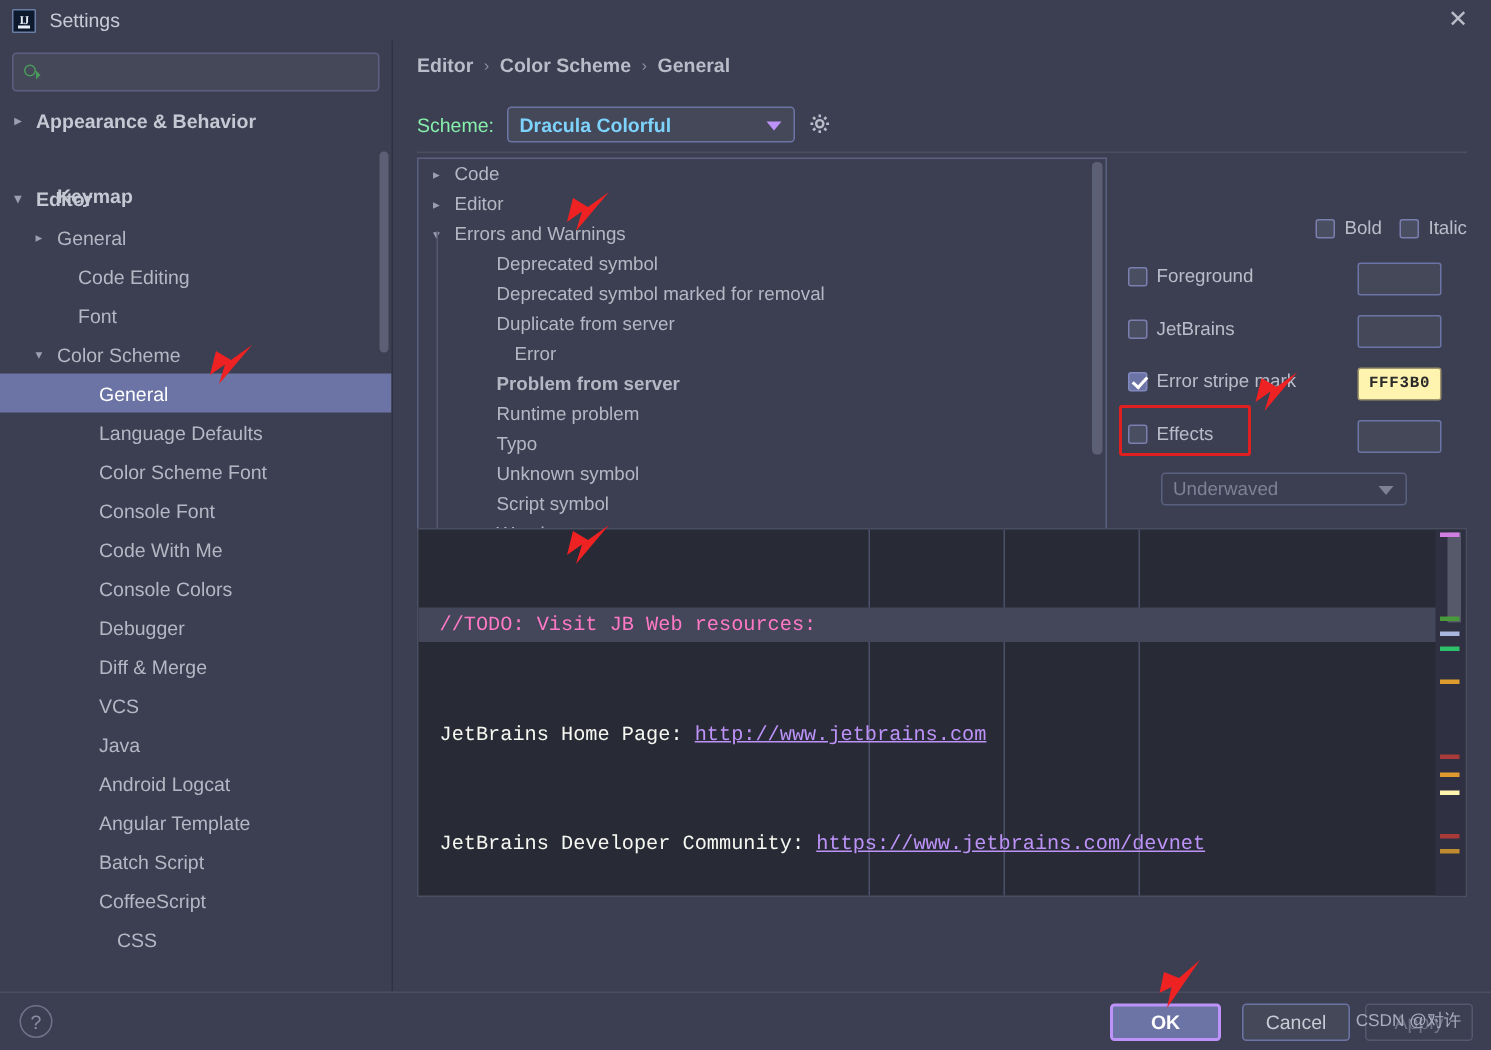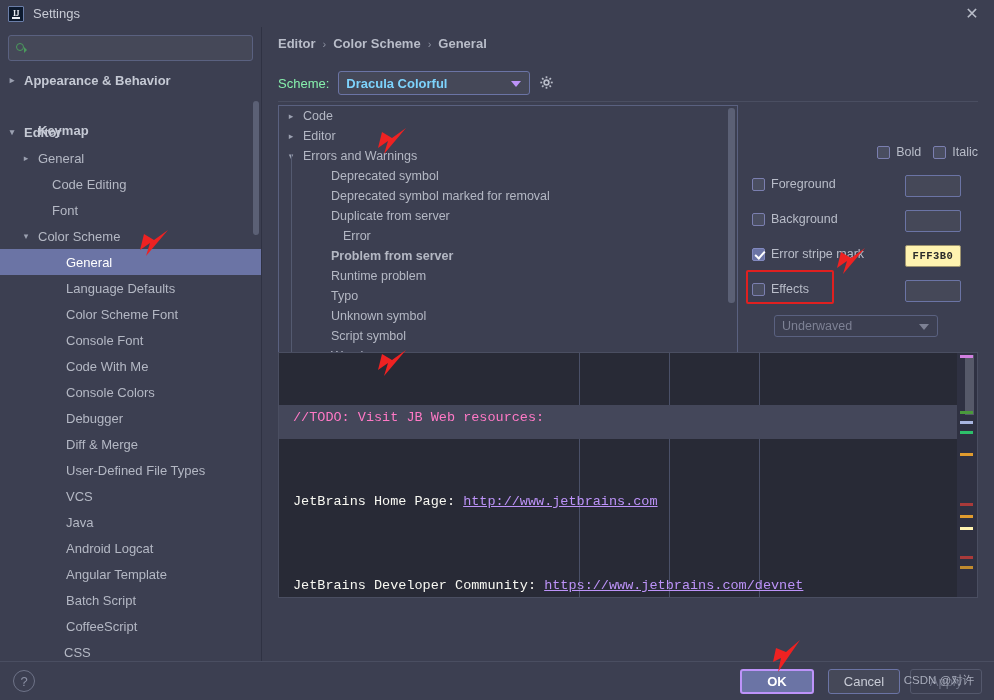--- a/index.html
+++ b/index.html
@@ -225,21 +225,21 @@
     position: absolute; left: 16px; top: 325px; width: 700px; height: 246px;
     background: #282a36; border: 1px solid #4a4e61;
     overflow: hidden;
   }
   .code {
     font-family: "Liberation Mono", monospace;
     font-size: 13.5px; line-height: 25px;
     color: #f8f8f2; padding-left: 14px; padding-top: 2px;
     white-space: pre;
   }
-  .cl { height: 34px; position: relative; }
+  .cl { height: 23px; position: relative; }
   .cl.caretline { background: #44475a; margin-left: -14px; padding-left: 14px; }
   .todo { color: #ff79c6; }
   .link { color: #bd93f9; text-decoration: underline; }
   .vline {
     position: absolute; top: 0; width: 1px; height: 246px;
     background: #4a5068;
   }
   .gutter {
     position: absolute; right: 0; top: 0; width: 20px; height: 246px;
     background: #2f3142;
@@ -374,24 +374,20 @@
         <div class="tnode">
           <div class="twist empty" style="margin-left: 46px;"></div>
           <span style="margin-left: 4px;">Debugger</span>
         </div>
         <div class="tnode">
           <div class="twist empty" style="margin-left: 46px;"></div>
           <span style="margin-left: 4px;">Diff &amp; Merge</span>
         </div>
         <div class="tnode">
           <div class="twist empty" style="margin-left: 46px;"></div>
-          <span style="margin-left: 4px;">User-Defined File Types</span>
-        </div>
-        <div class="tnode">
-          <div class="twist empty" style="margin-left: 46px;"></div>
           <span style="margin-left: 4px;">VCS</span>
         </div>
         <div class="tnode">
           <div class="twist empty" style="margin-left: 46px;"></div>
           <span style="margin-left: 4px;">Java</span>
         </div>
         <div class="tnode">
           <div class="twist empty" style="margin-left: 46px;"></div>
           <span style="margin-left: 4px;">Android Logcat</span>
         </div>
@@ -402,21 +398,21 @@
         <div class="tnode">
           <div class="twist empty" style="margin-left: 46px;"></div>
           <span style="margin-left: 4px;">Batch Script</span>
         </div>
         <div class="tnode">
           <div class="twist empty" style="margin-left: 46px;"></div>
           <span style="margin-left: 4px;">CoffeeScript</span>
         </div>
         <div class="tnode">
           <div class="twist empty" style="margin-left: 46px;"></div>
-          <span style="margin-left: 2px;">CSS</span>
+          <span style="margin-left: 16px;">CSS</span>
         </div>
       </div>
     <div class="sb-scroll"></div>
   </div>
 
   <div class="content">
 
     <div class="breadcrumb" id="breadcrumb">
         <span>Editor</span>
         <span class="crumb-sep">›</span>
@@ -530,21 +526,21 @@
         <div class="cbitem">
           <div class="cb" id="cb-fg"></div>
           <div class="cb-lab">Foreground</div>
         </div>
         <div class="swatch" style="left:153px; top:-2px;"></div>
       </div>
 
       <div class="arow" style="top:107px;">
         <div class="cbitem">
           <div class="cb" id="cb-bg"></div>
-          <div class="cb-lab">Background</div>
+          <div class="cb-lab">JetBrains</div>
         </div>
         <div class="swatch" style="left:153px; top:-2px;"></div>
       </div>
 
       <div class="arow" style="top:142px;">
         <div class="cbitem">
           <div class="cb checked" id="cb-stripe"></div>
           <div class="cb-lab">Error stripe mark</div>
         </div>
         <div class="swatch yellow" style="left:153px; top:-2px;">FFF3B0</div>

